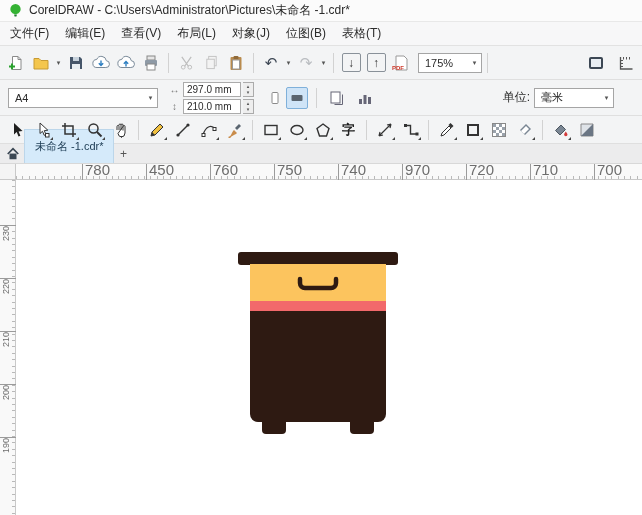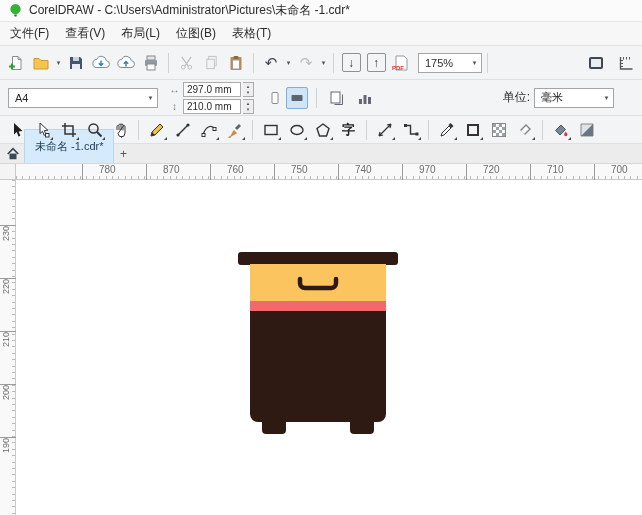--- a/index.html
+++ b/index.html
@@ -33,21 +33,21 @@
 .ob{width:22px;height:22px;display:flex;align-items:center;justify-content:center;border:1px solid transparent;border-radius:2px}
 .ob.pressed{background:#cfe4f7;border-color:#7fb0da}
 .units-label{margin-left:auto;white-space:nowrap}
 .tabbar{height:20px;background:#ececed;display:flex;align-items:flex-end;padding:0 2px;border-bottom:1px solid #d8d8d8}
 .home{width:22px;height:18px;display:flex;align-items:center;justify-content:center}
 .tab{height:34px;display:flex;align-items:center;padding:0 10px;background:#d5eafa;border:1px solid #bcd6ea;border-bottom:0;font-size:11px;color:#1b3a52;white-space:nowrap}
 .newtab{width:18px;height:18px;display:flex;align-items:center;justify-content:center;font-size:12px;color:#555}
 .workspace{position:relative;height:351px;background:#f0f1f2}
 .corner{position:absolute;left:0;top:0;width:16px;height:16px;background:#f4f4f4;border-right:1px solid #c9c9c9;border-bottom:1px solid #c9c9c9;z-index:2}
 .hruler{position:absolute;left:16px;top:0;right:0;height:16px;background:#f9f9f9;border-bottom:1px solid #c9c9c9;background-image:repeating-linear-gradient(to right,#b9b9b9 0 1px,transparent 1px 6.4px);background-size:100% 4px;background-repeat:no-repeat;background-position:0 12px}
-.htick{position:absolute;top:0;height:16px;border-left:1px solid #9b9b9b;padding-left:16px;font-size:10px;color:#6d6d6d;line-height:11px}
+.htick{position:absolute;top:0;height:16px;border-left:1px solid #9b9b9b;padding-left:2px;font-size:15px;color:#6d6d6d;line-height:11px}
 .vruler{position:absolute;left:0;top:16px;width:16px;bottom:0;background:#f9f9f9;border-right:1px solid #c9c9c9;background-image:repeating-linear-gradient(to bottom,#b9b9b9 0 1px,transparent 1px 6.4px);background-size:4px 100%;background-repeat:no-repeat;background-position:12px 0}
 .vtick{position:absolute;left:0;width:16px;border-top:1px solid #9b9b9b}
 .vtick span{display:block;writing-mode:vertical-rl;transform:rotate(180deg);font-size:9px;color:#6d6d6d;margin-left:1px}
 .canvas{position:absolute;left:16px;top:16px;right:0;bottom:0;background:#fff}
 .drawing{position:absolute;left:222px;top:72px}
 .fly::after{content:"";position:absolute;right:2px;bottom:2px;border-left:3px solid transparent;border-bottom:3px solid #444}
 .pdfwrap{position:relative}
 .pdflabel{position:absolute;left:3px;bottom:4px;font-size:6px;font-weight:bold;color:#cf3a2b}
 svg{display:block}
 </style>
@@ -59,22 +59,24 @@
       <svg width="15" height="15" viewBox="0 0 16 16">
         <path d="M8 1a5.5 5.5 0 0 1 5.5 5.5C13.5 10 10.5 12 8 12S2.5 10 2.5 6.5A5.5 5.5 0 0 1 8 1z" fill="#34b233"></path>
         <path d="M6.5 12.3h3l-.5 2.2h-2z" fill="#1e7a2e"></path>
       </svg>
     </span>
   <span>CorelDRAW - C:\Users\Administrator\Pictures\未命名 -1.cdr*</span>
 </div>
 
 <div class="menubar">
   <span class="menu-item">文件(F)</span>
+  <span class="menu-item">编辑(E)</span>
   <span class="menu-item">查看(V)</span>
   <span class="menu-item">布局(L)</span>
+  <span class="menu-item">对象(J)</span>
   <span class="menu-item">位图(B)</span>
   <span class="menu-item">表格(T)</span>
 </div>
 
 <div class="bar std">
   <div class="tb">
       <svg width="16" height="16" viewBox="0 0 16 16">
         <path d="M4.5 1.5h5.5l3 3V14.5H4.5z" fill="#fff" stroke="#8a8a8a"></path>
         <path d="M10 1.5v3h3" fill="none" stroke="#8a8a8a"></path>
         <path d="M1 11.5h6M4 8.5v6" stroke="#2aa12e" stroke-width="2"></path>
@@ -368,21 +370,21 @@
   <div class="tab">
       <span>未命名 -1.cdr*</span>
     </div>
   <div class="newtab">+</div>
 </div>
 
 <div class="workspace">
   <div class="corner"></div>
   <div class="hruler">
       <span class="htick" style="left: 66px;">780</span>
-      <span class="htick" style="left: 130px;">870</span>
+      <span class="htick" style="left: 130px;">450</span>
       <span class="htick" style="left: 194px;">760</span>
       <span class="htick" style="left: 258px;">750</span>
       <span class="htick" style="left: 322px;">740</span>
       <span class="htick" style="left: 386px;">970</span>
       <span class="htick" style="left: 450px;">720</span>
       <span class="htick" style="left: 514px;">710</span>
       <span class="htick" style="left: 578px;">700</span>
     </div>
   <div class="vruler">
       <div class="vtick" style="top: 45px;">

